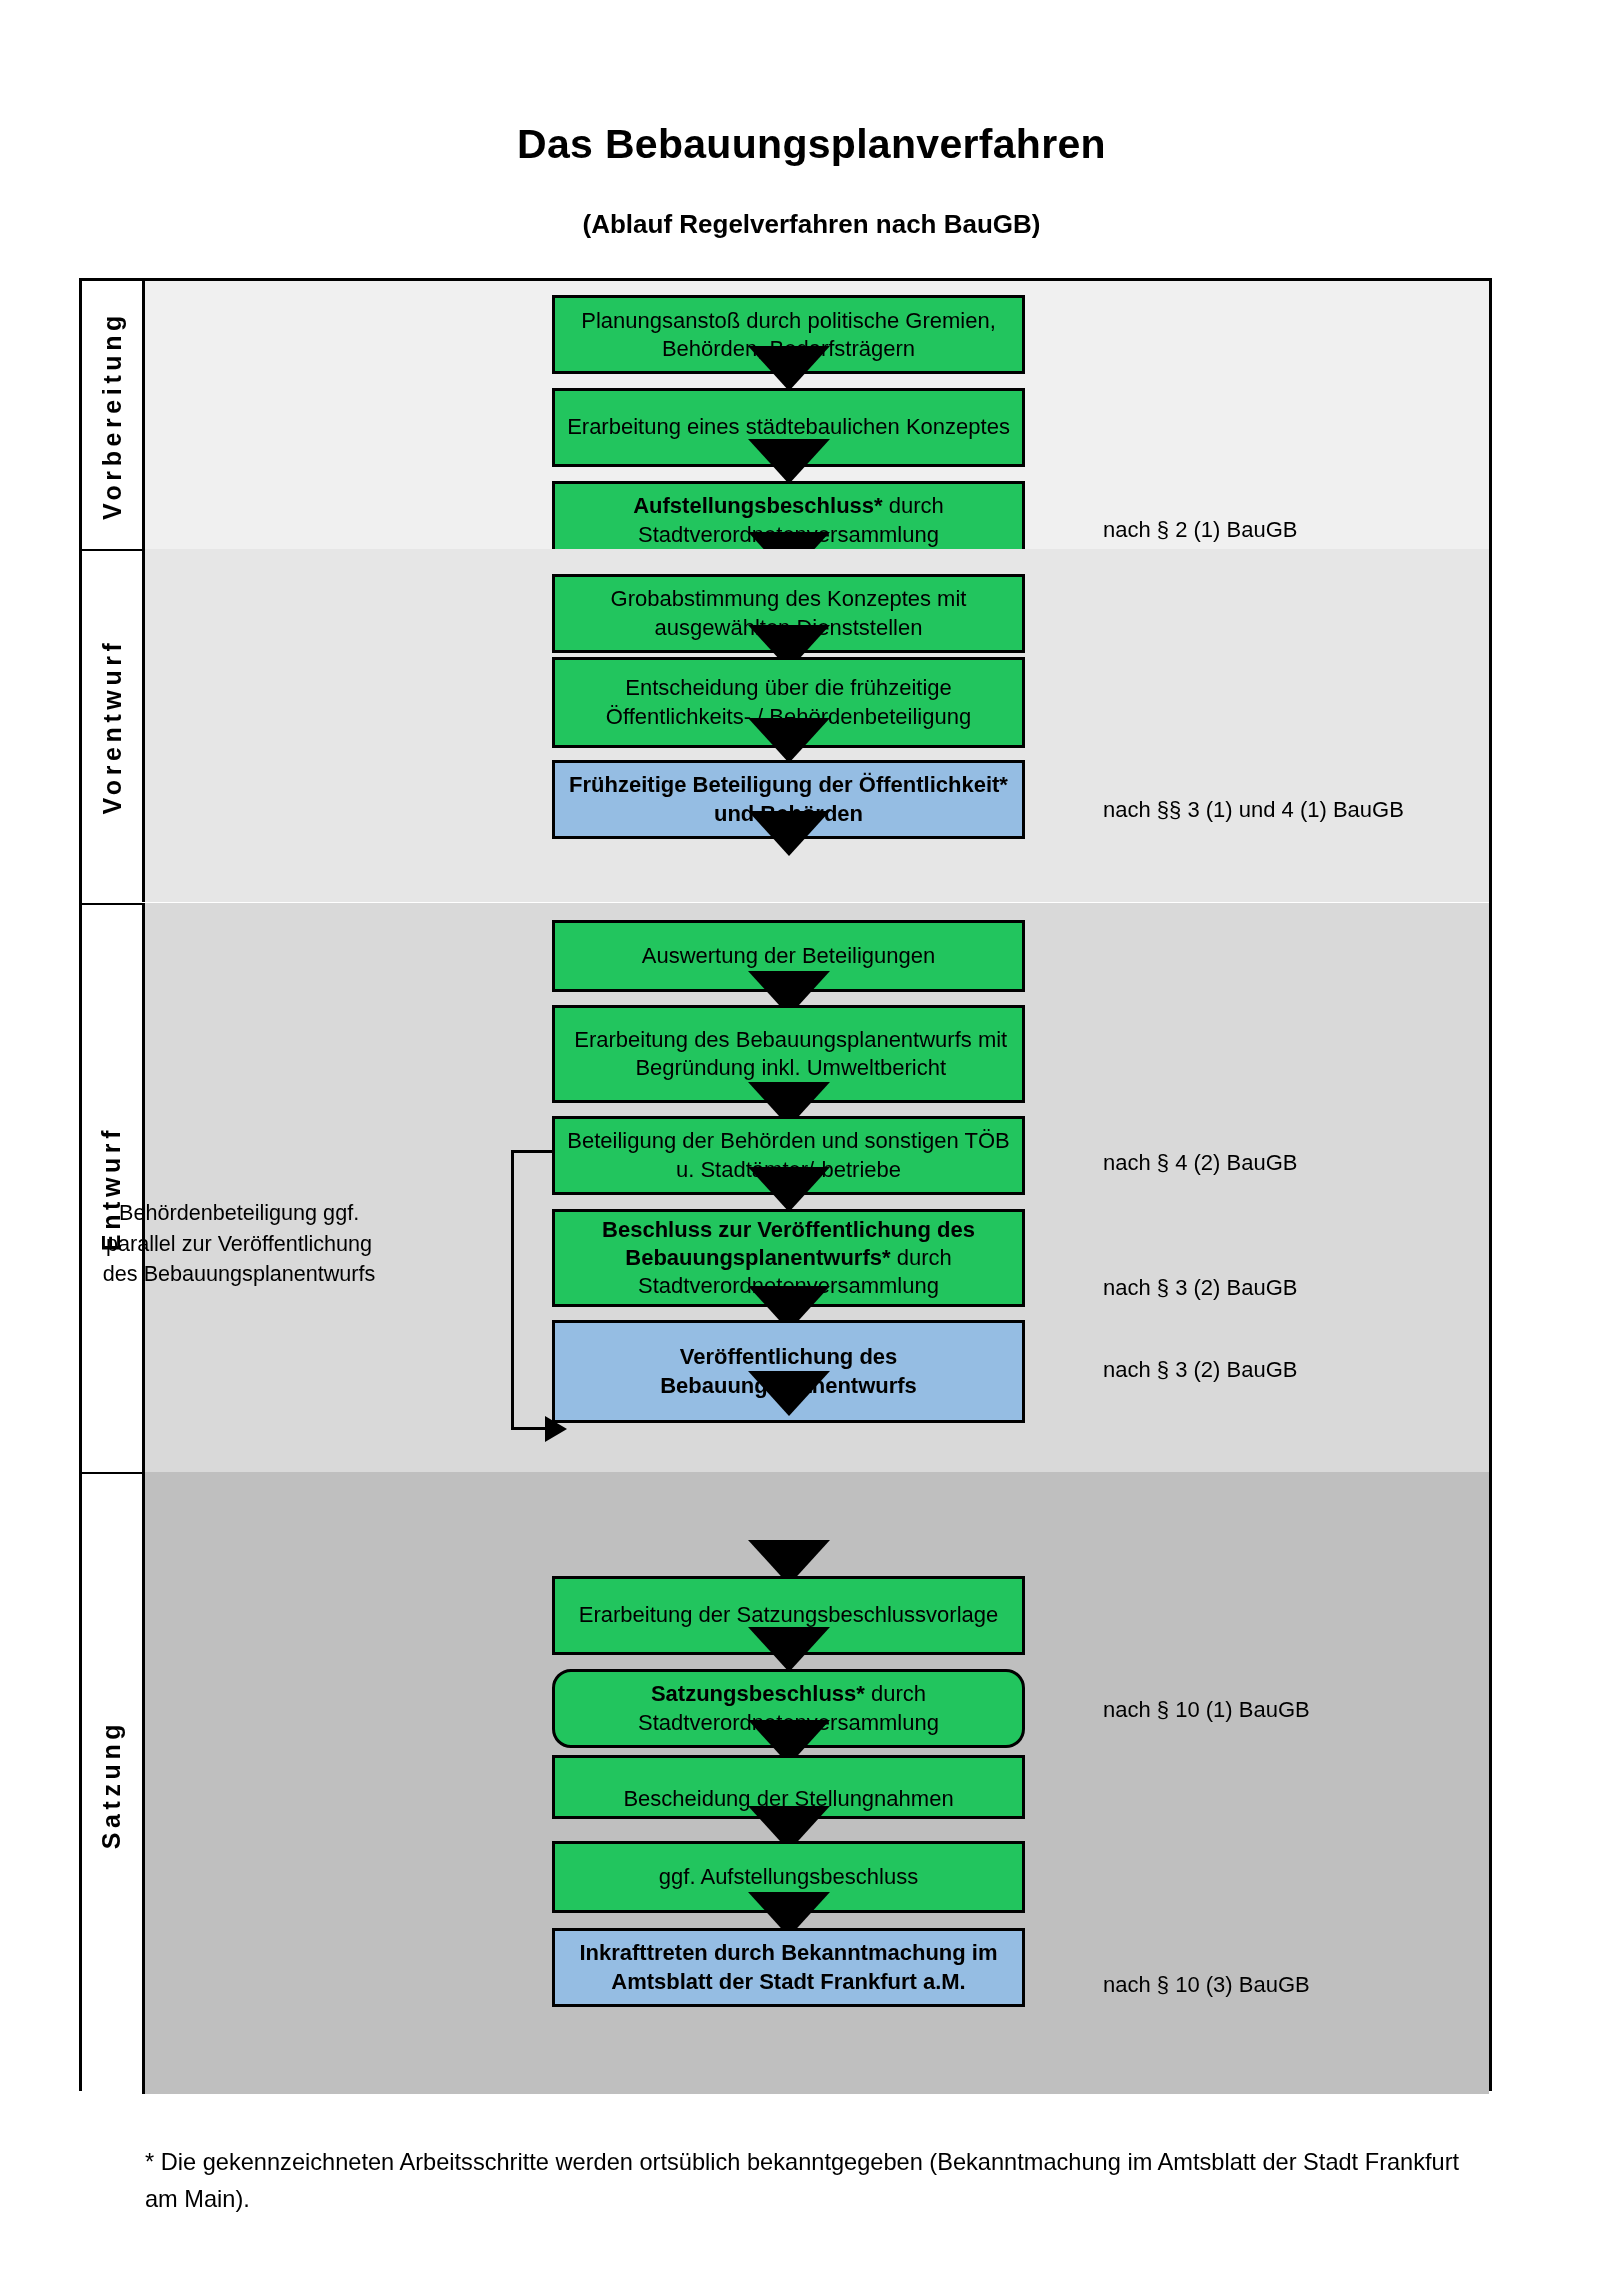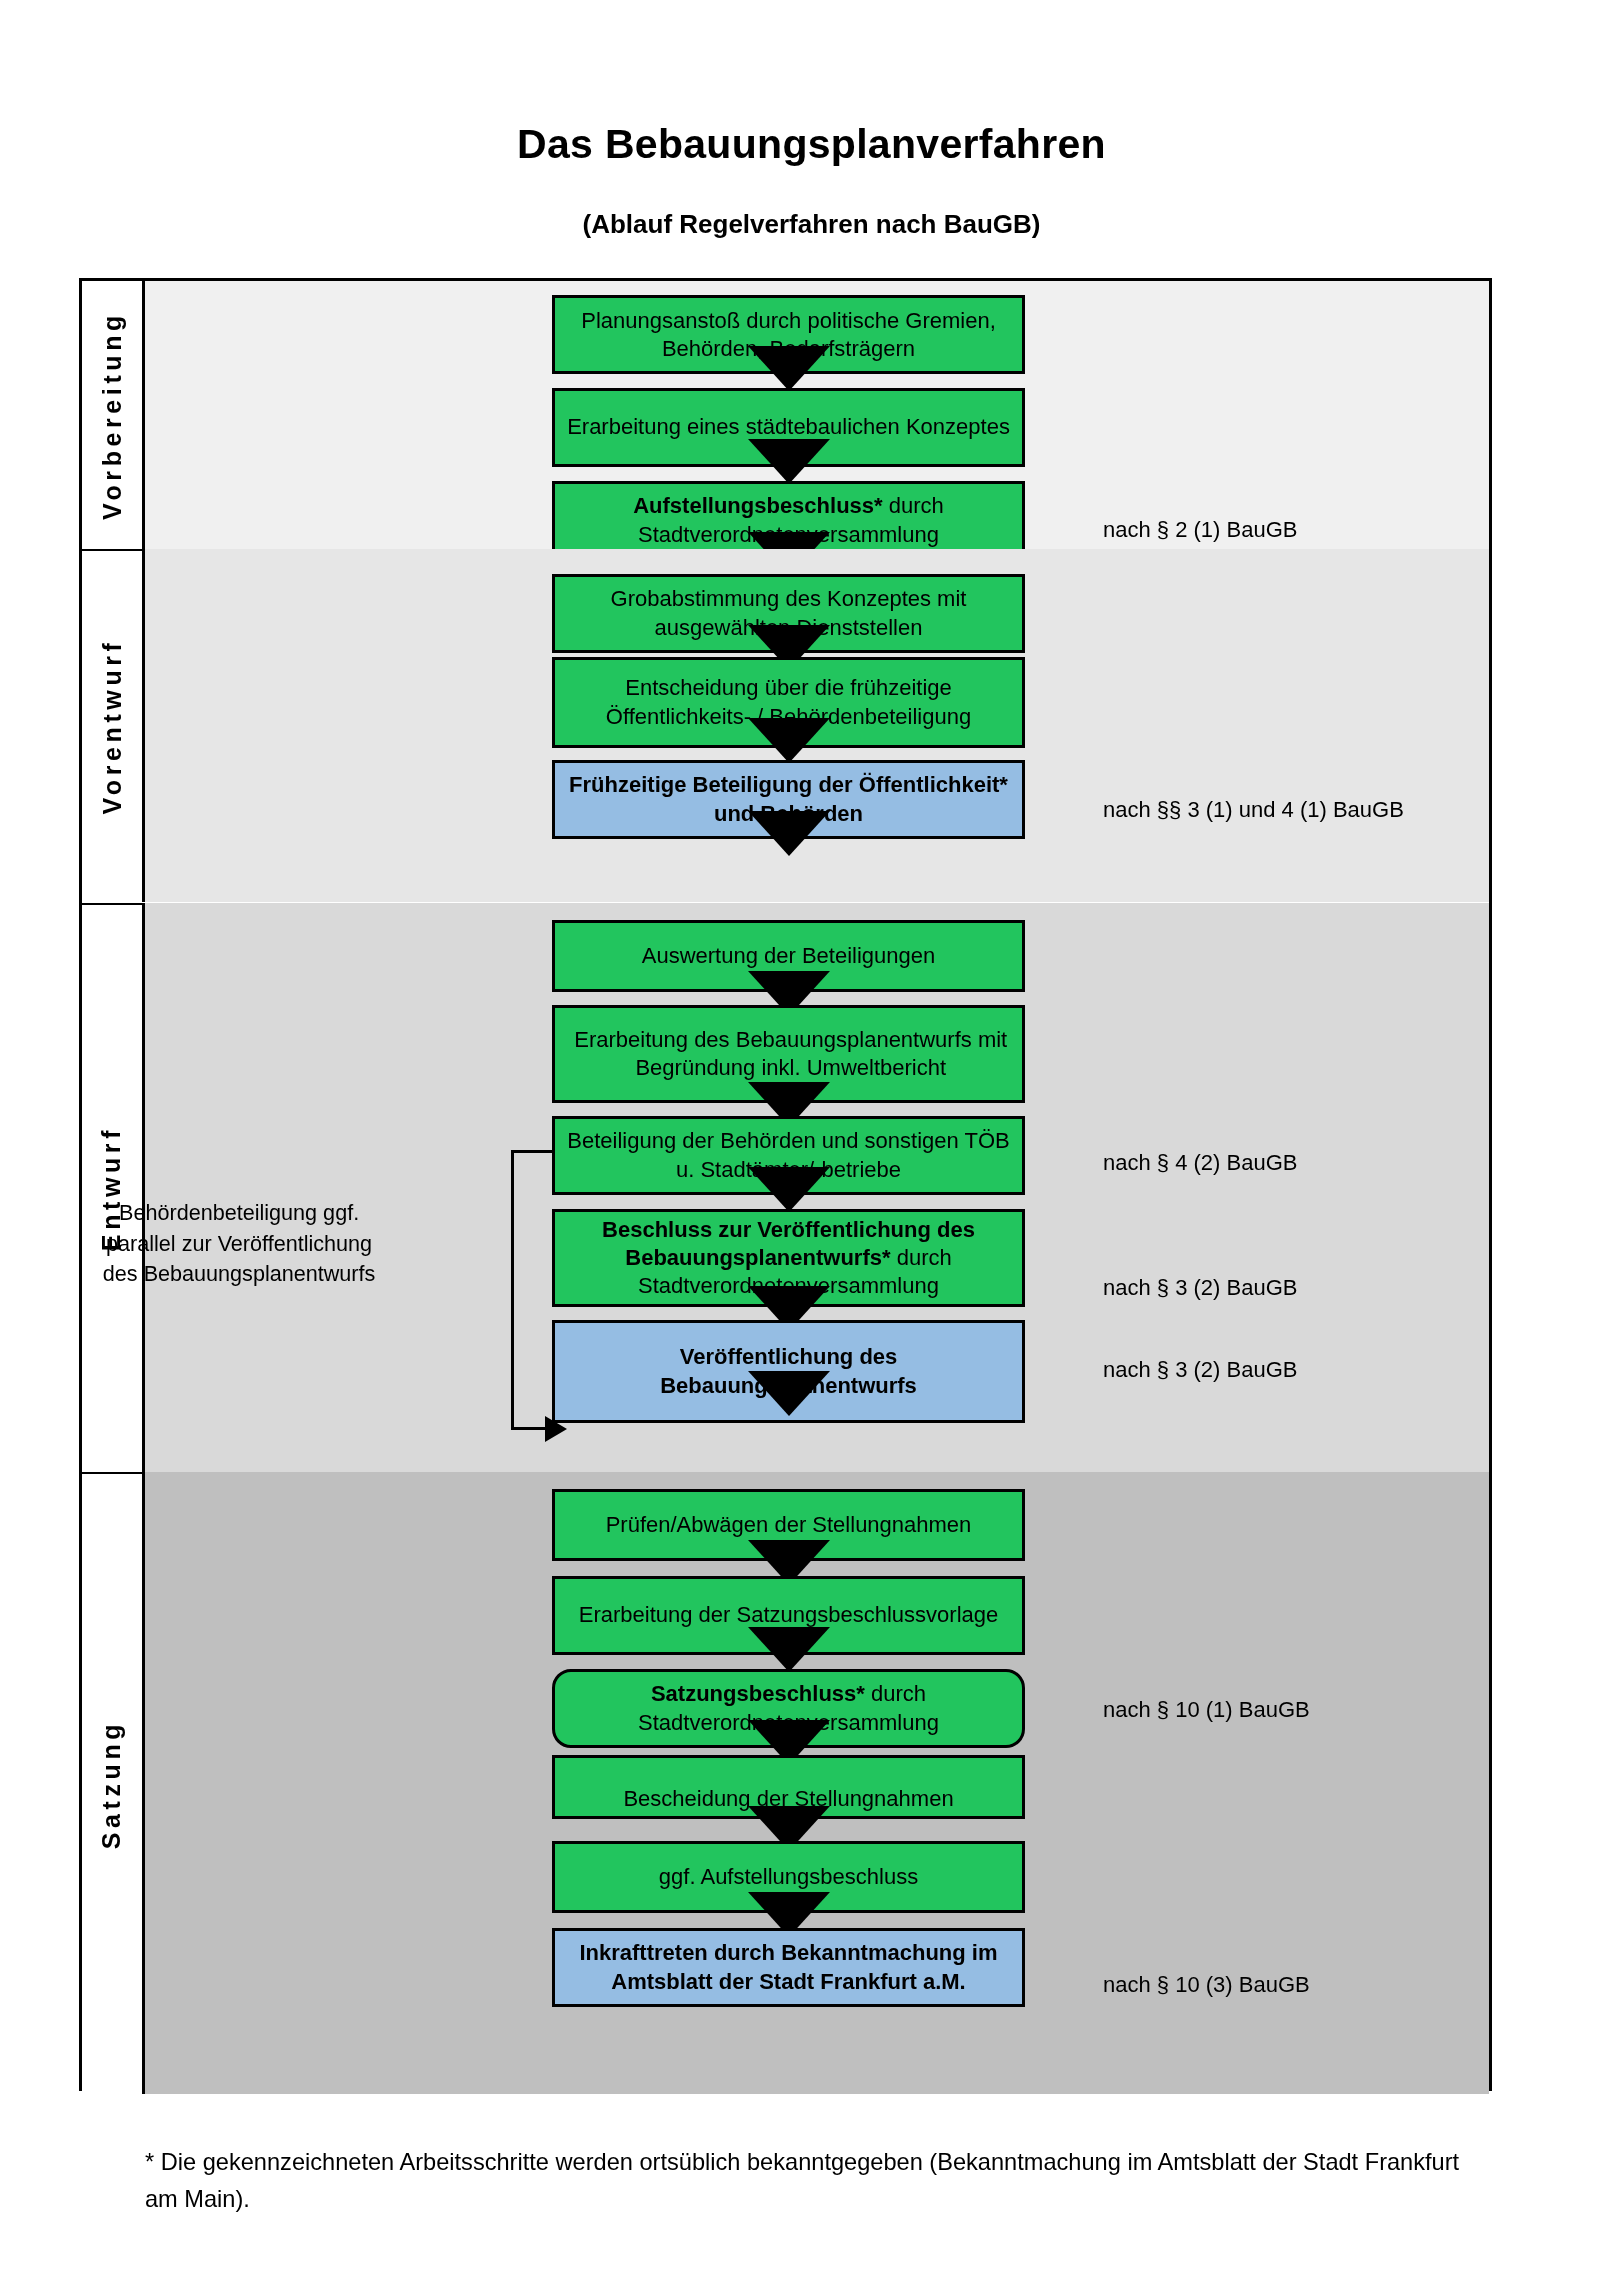--- a/index.html
+++ b/index.html
@@ -149,23 +149,20 @@
 
   <div class="anno" style="top:869px;">nach § 4 (2) BauGB</div>
   <div class="anno" style="top:994px;">nach § 3 (2) BauGB</div>
   <div class="anno" style="top:1076px;">nach § 3 (2) BauGB</div>
 
   <div class="band" style="top:1191px;height:622px;background:#bfbfbf;"></div>
   <div class="band-label" style="top:1191px;height:622px;border-top:2px solid #000;">
     <span>Satzung</span>
   </div>
 
-  <div class="fbox" style="top:1208px;height:72px;">
-    <span>Prüfen/Abwägen der Stellungnahmen</span>
-  </div>
   <div class="arw" style="top:1259px;"></div>
 
   <div class="fbox" style="top:1295px;height:79px;">
     <span>Erarbeitung der Satzungsbeschlussvorlage</span>
   </div>
   <div class="arw" style="top:1346px;"></div>
 
   <div class="fbox" style="top:1388px;height:79px;border-radius:19px;">
     <span><b>Satzungsbeschluss*</b><span> durch Stadtverordnetenversammlung</span></span>
   </div>

